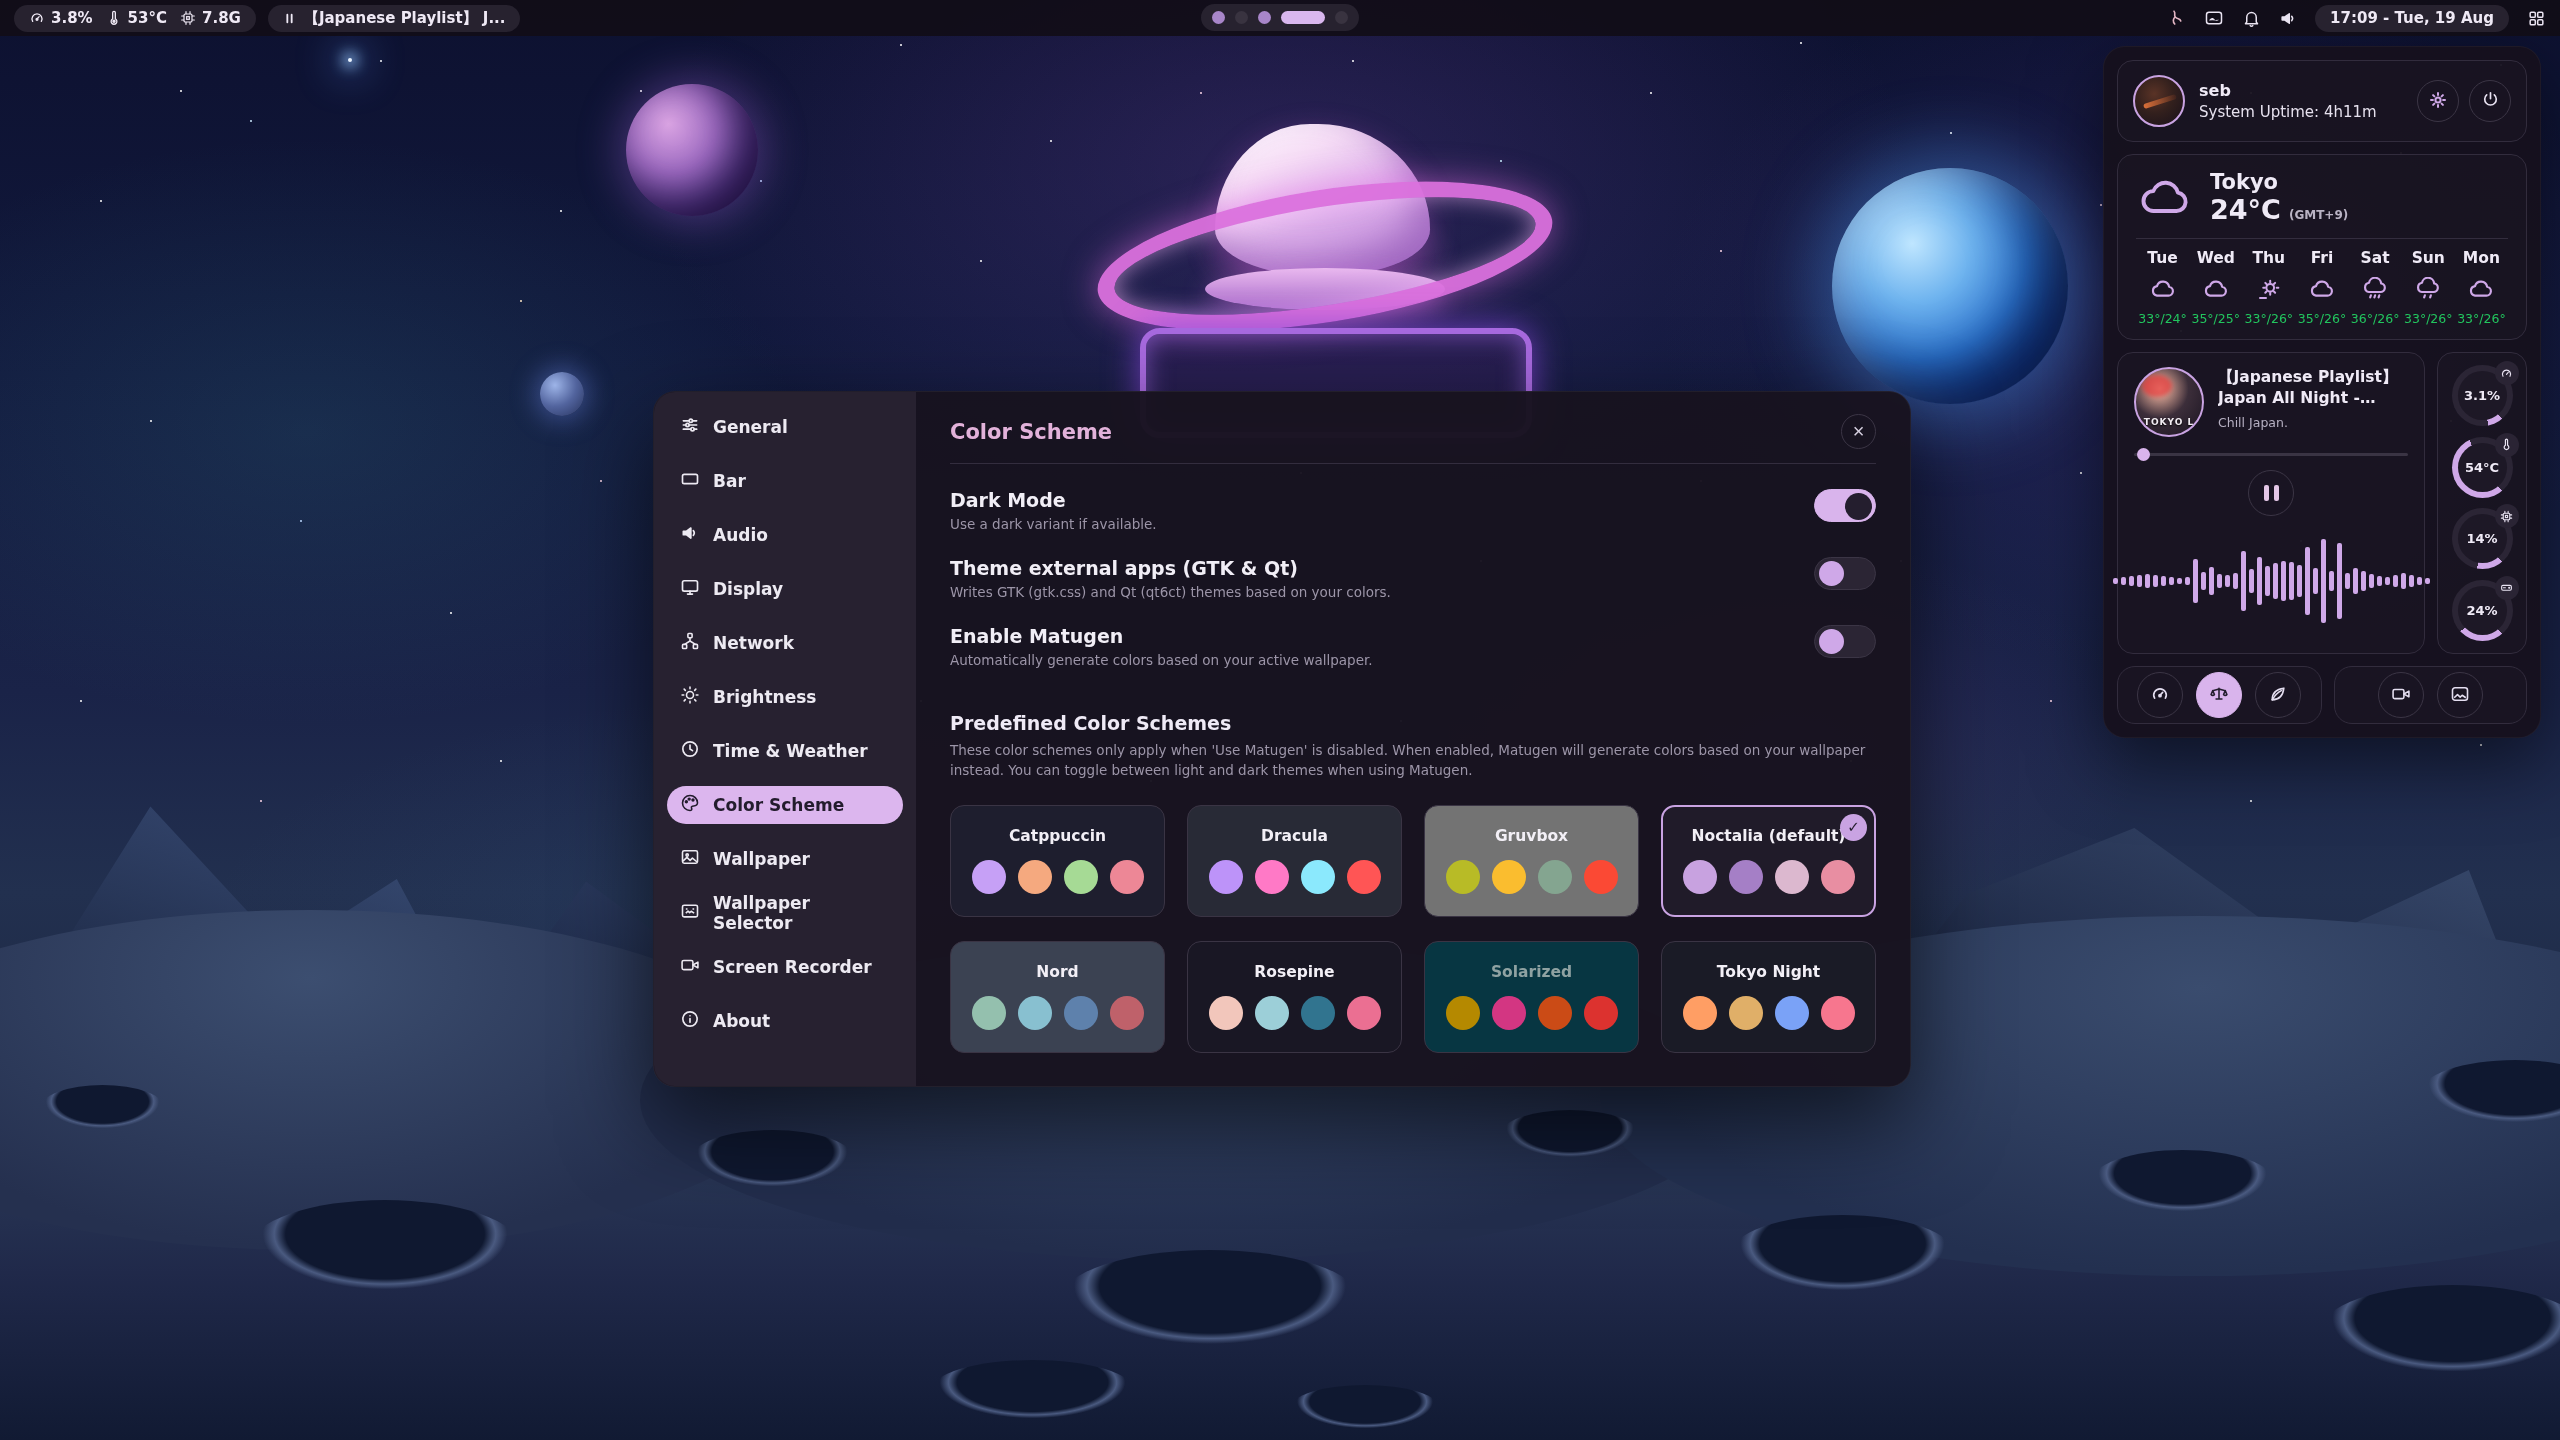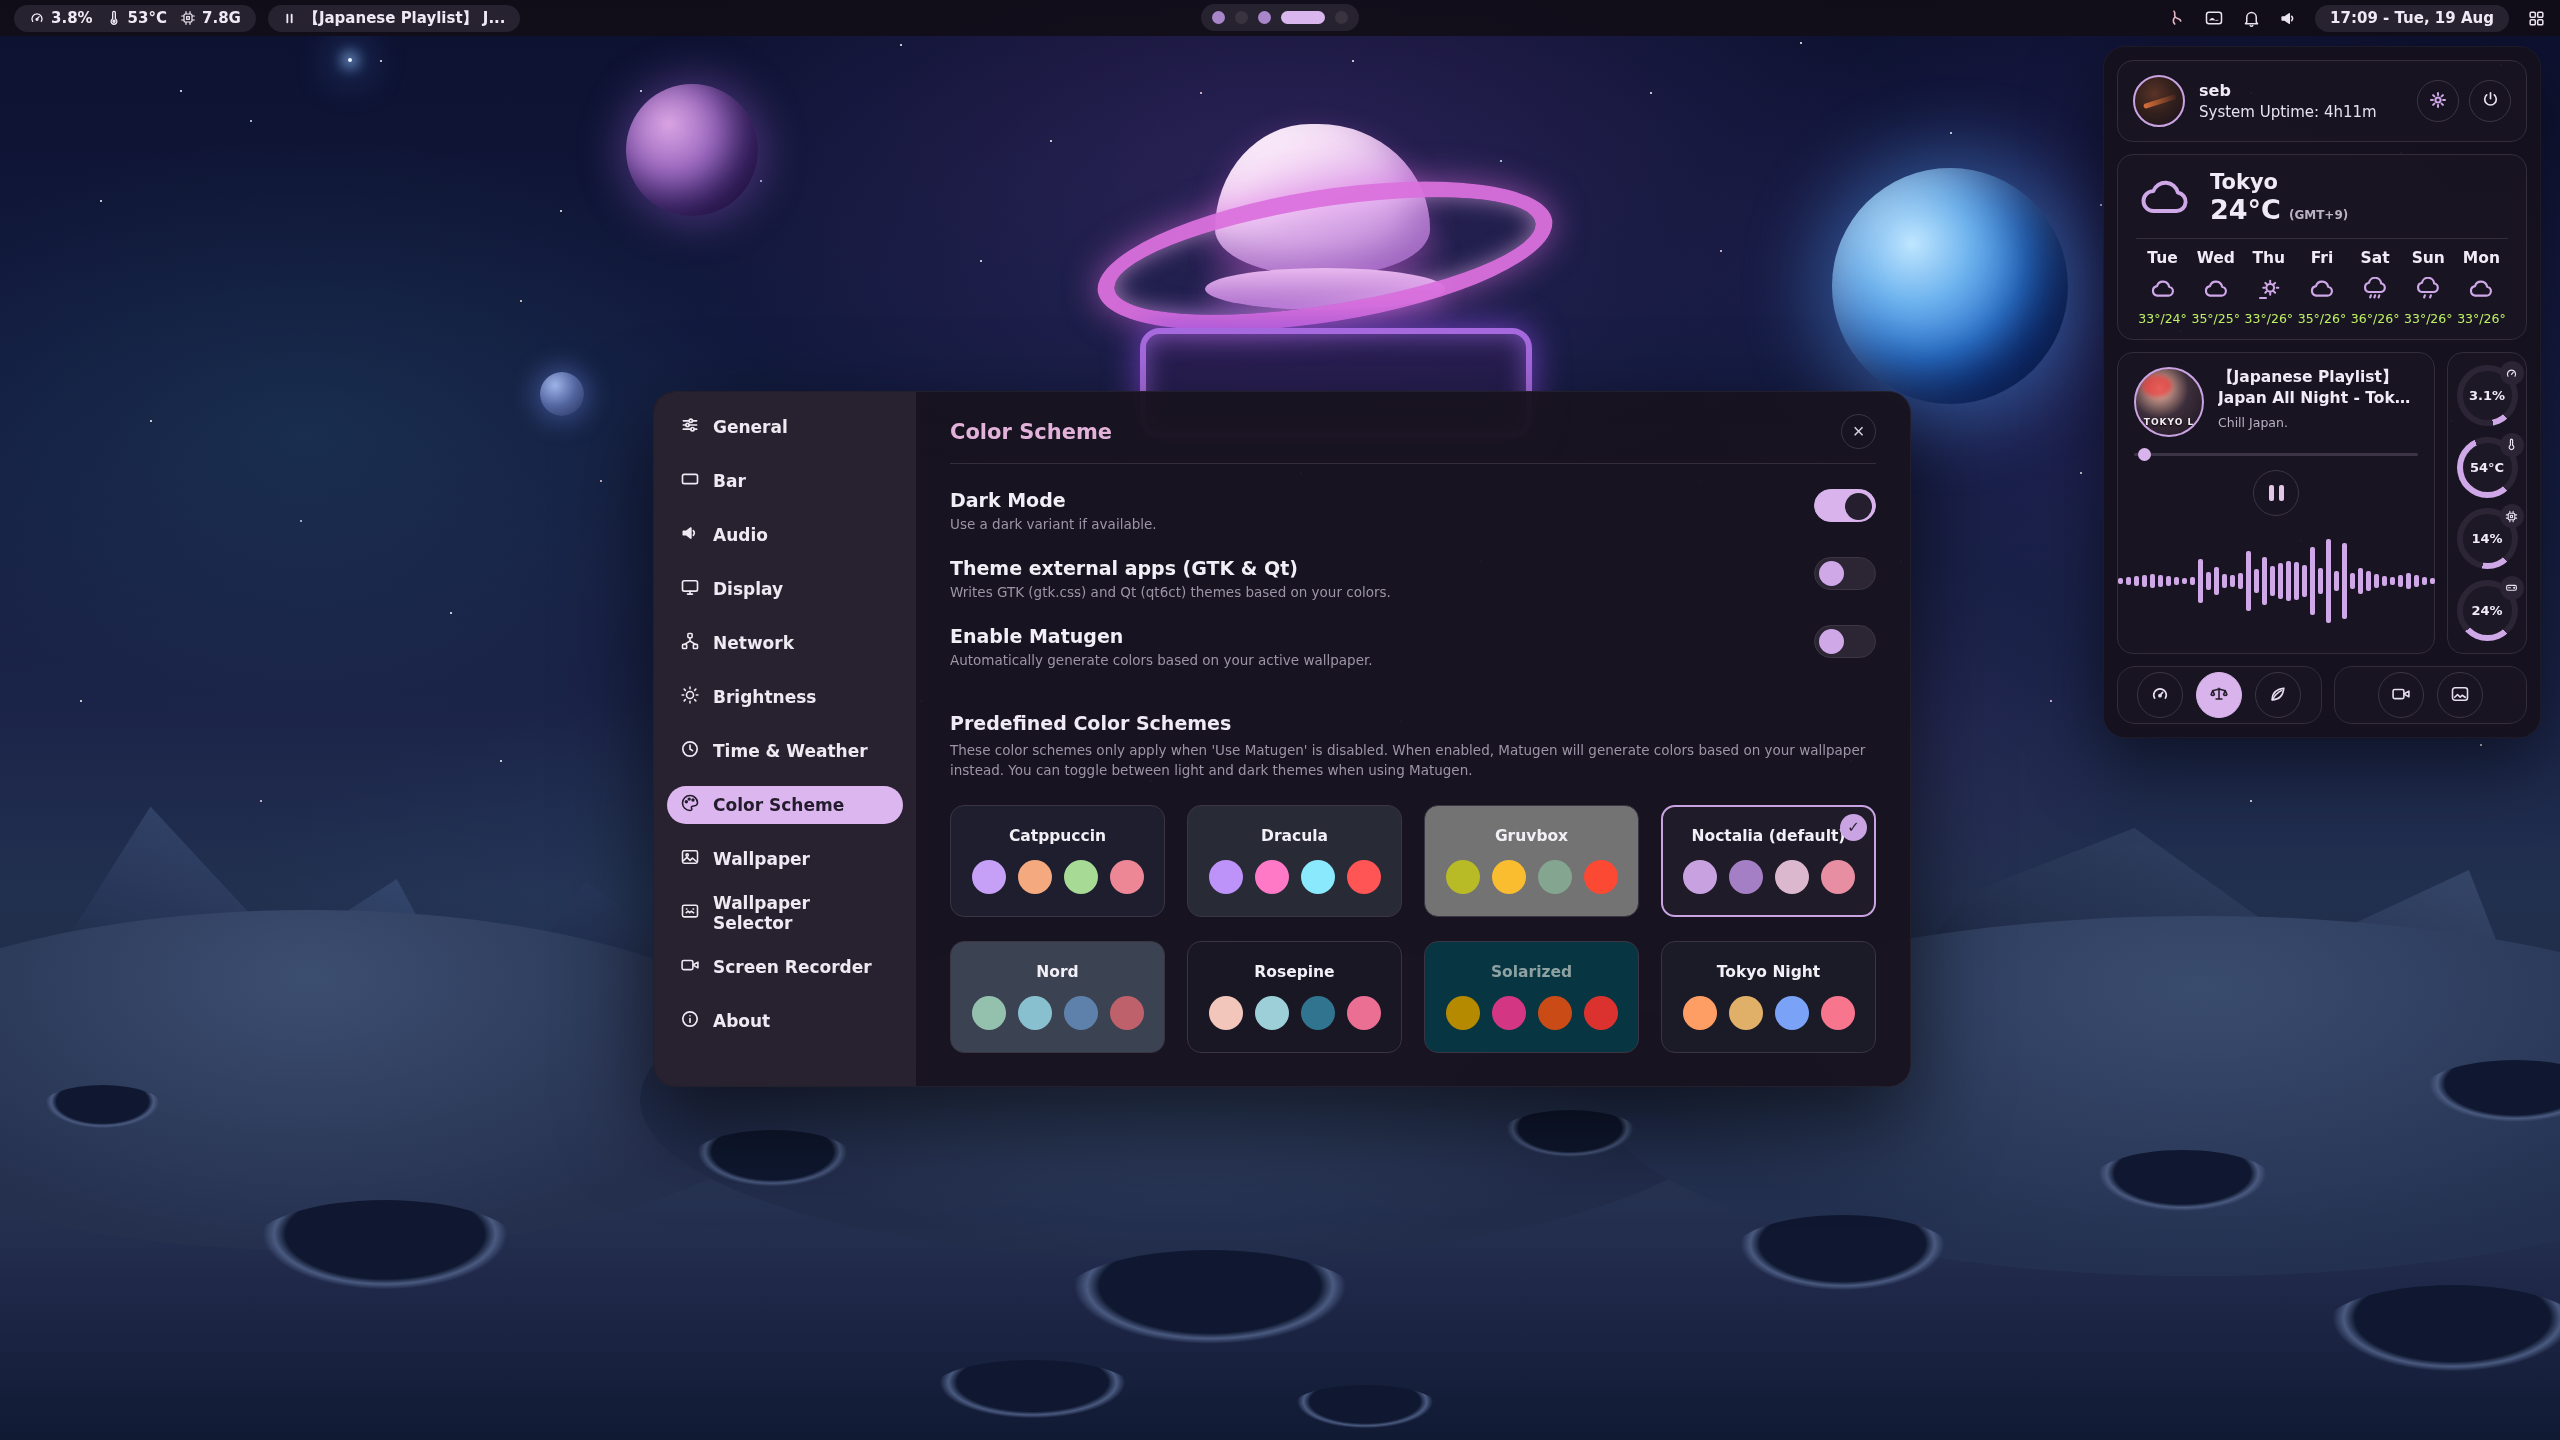--- a/index.html
+++ b/index.html
@@ -145,41 +145,41 @@
   .w-head{display:flex;align-items:center;gap:16px}
   .w-city{font-size:21px;font-weight:700}
   .w-temp-line{display:flex;align-items:baseline;gap:8px}
   .w-temp{font-size:27px;font-weight:800}
   .w-tz{font-size:12px;font-weight:700;color:#b9b3c4}
   .w-div{border:none;border-top:1px solid #332d3e;margin:13px 0 10px}
   .forecast{display:grid;grid-template-columns:repeat(7,1fr)}
   .f-day{display:flex;flex-direction:column;align-items:center;gap:7px}
   .f-name{font-size:15.5px;font-weight:700}
   .f-ic{height:30px;display:flex;align-items:center;color:#cfa8e8}
-  .f-temps{font-size:12.5px;color:#bef264}
+  .f-temps{font-size:12.5px;color:#22c55e}
   .media-row{flex:1;display:flex;gap:12px;min-height:0}
   .media-card{flex:1;padding:14px 16px;display:flex;flex-direction:column;min-width:0}
   .m-head{display:flex;gap:14px}
   .album{width:70px;height:70px;border-radius:50%;border:2px solid #c9a3e2;flex:none;position:relative;overflow:hidden;
     background:radial-gradient(circle at 36% 30%,#e8c9b4 0%,#b5897f 18%,#3c2e3a 46%,#191320 100%)}
   .album::before{content:"";position:absolute;left:6px;top:6px;width:30px;height:22px;border-radius:50%;
     background:rgba(230,60,60,.75);filter:blur(2px)}
   .album-txt{position:absolute;left:0;right:0;bottom:8px;text-align:center;font-size:9px;font-weight:800;
     color:#f2ecf2;letter-spacing:1px;text-shadow:0 1px 2px #000}
   .m-title{font-size:15.5px;font-weight:700;line-height:1.35;display:-webkit-box;-webkit-line-clamp:2;
     -webkit-box-orient:vertical;overflow:hidden}
   .m-sub{font-size:12.5px;color:#b6b0c2;margin-top:6px}
   .progress{margin-top:16px;height:3px;border-radius:2px;background:#3a3444;position:relative;cursor:pointer}
   .p-knob{position:absolute;top:-5px;width:13px;height:13px;border-radius:50%;background:#d9b4ec;margin-left:-2px}
   .pause-btn{width:46px;height:46px;border-radius:50%;border:1px solid #3b3545;margin:14px auto 0;display:flex;
     align-items:center;justify-content:center;gap:5px;cursor:pointer;background:transparent;flex:none}
   .pause-btn i{width:5px;height:16px;border-radius:2px;background:#e3c6e6;display:block}
   .viz{flex:1;display:flex;align-items:center;justify-content:center;gap:3px;min-height:0;margin-top:6px}
   .viz span{width:5px;border-radius:2px;background:#cfa8e8;flex:none}
-  .gauge-card{width:80px;padding:12px 12px;display:flex;flex-direction:column;align-items:center;
+  .gauge-card{width:90px;padding:12px 12px;display:flex;flex-direction:column;align-items:center;
     justify-content:space-between;flex:none}
   .gauge{width:61px;height:61px;border-radius:50%;position:relative;
     background:conic-gradient(from 140deg,#cfa8e8 calc(var(--p)*1%),#2b2535 0)}
   .gauge::after{content:"";position:absolute;inset:6px;border-radius:50%;background:#1d1826}
   .g-val{position:absolute;inset:0;display:flex;align-items:center;justify-content:center;z-index:2;
     font-size:13px;font-weight:800}
   .g-ic{position:absolute;top:-4px;right:-6px;width:24px;height:24px;border-radius:50%;background:#2a2434;
     display:flex;align-items:center;justify-content:center;z-index:3;color:#e9e3f2}
   .btn-row{height:58px;display:flex;gap:12px;flex:none}
   .btn-pill{border-radius:18px;display:flex;align-items:center;justify-content:center;gap:13px}

